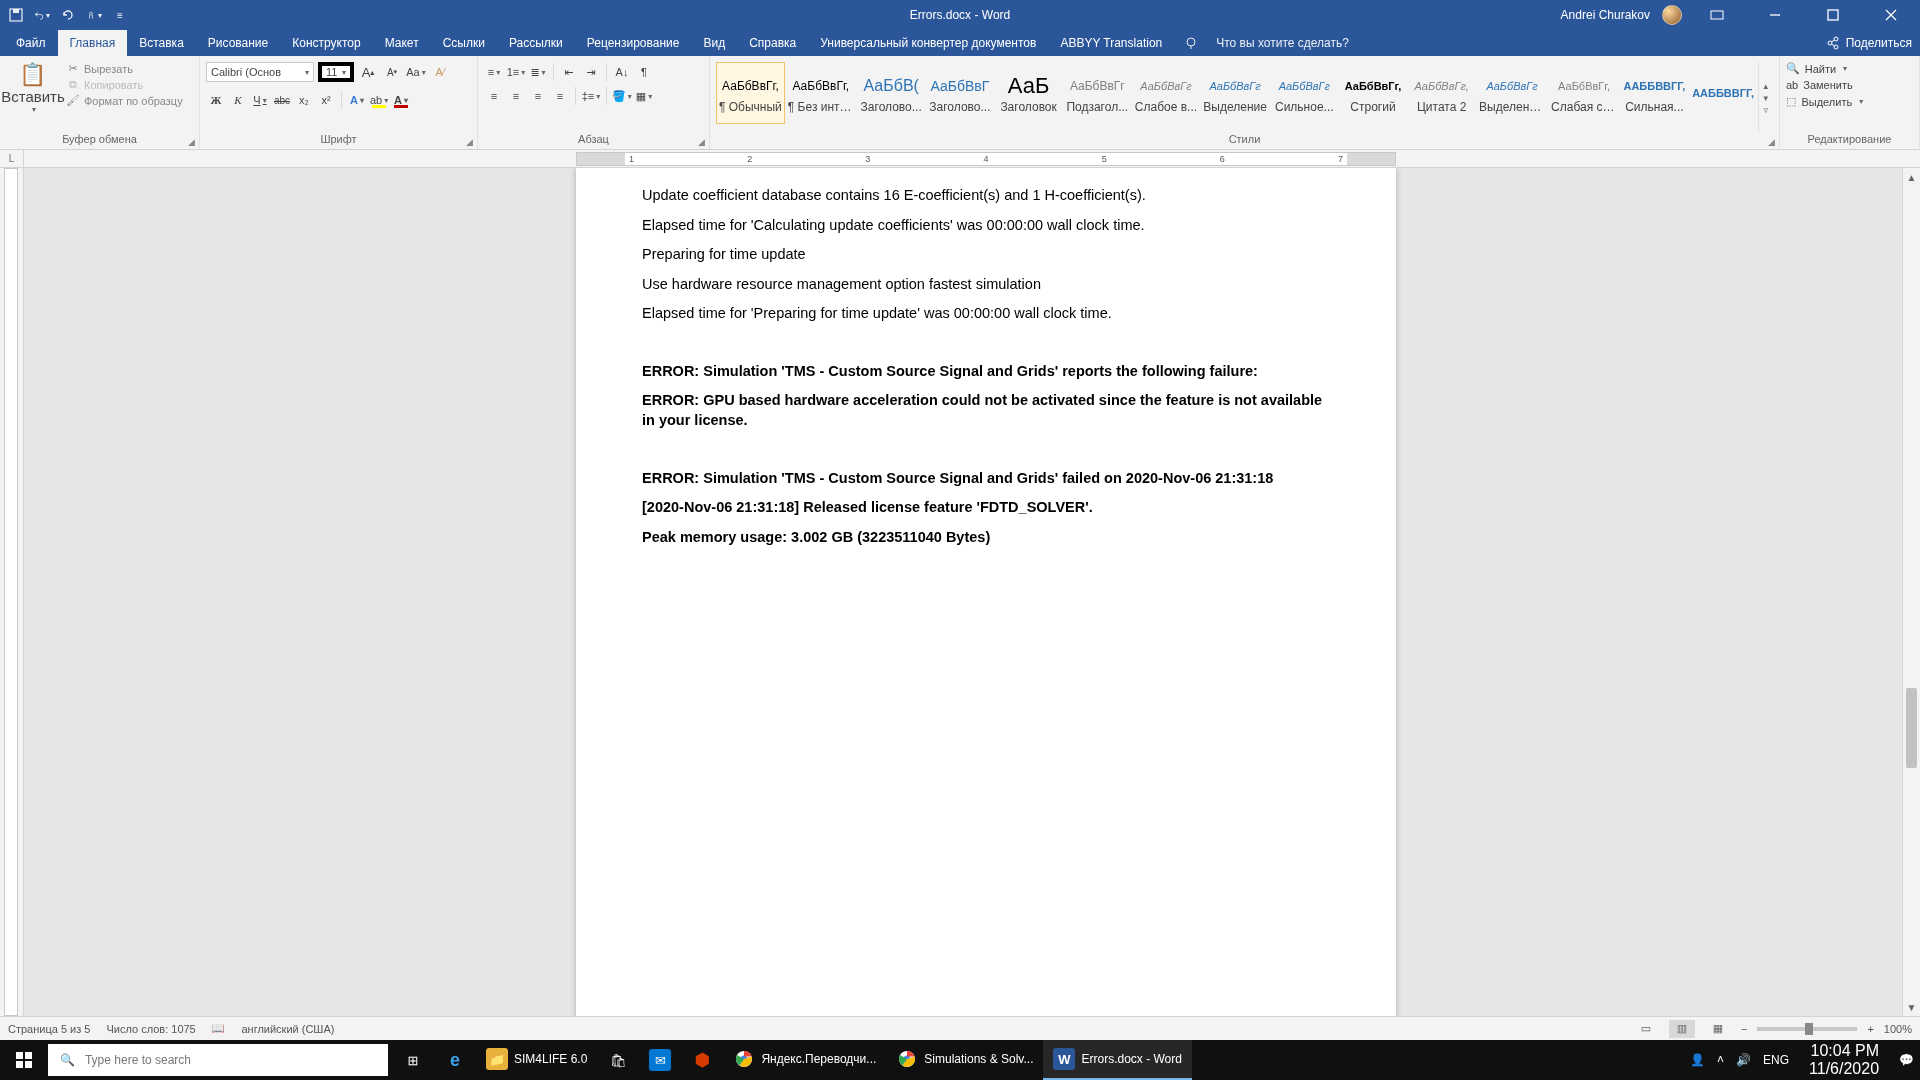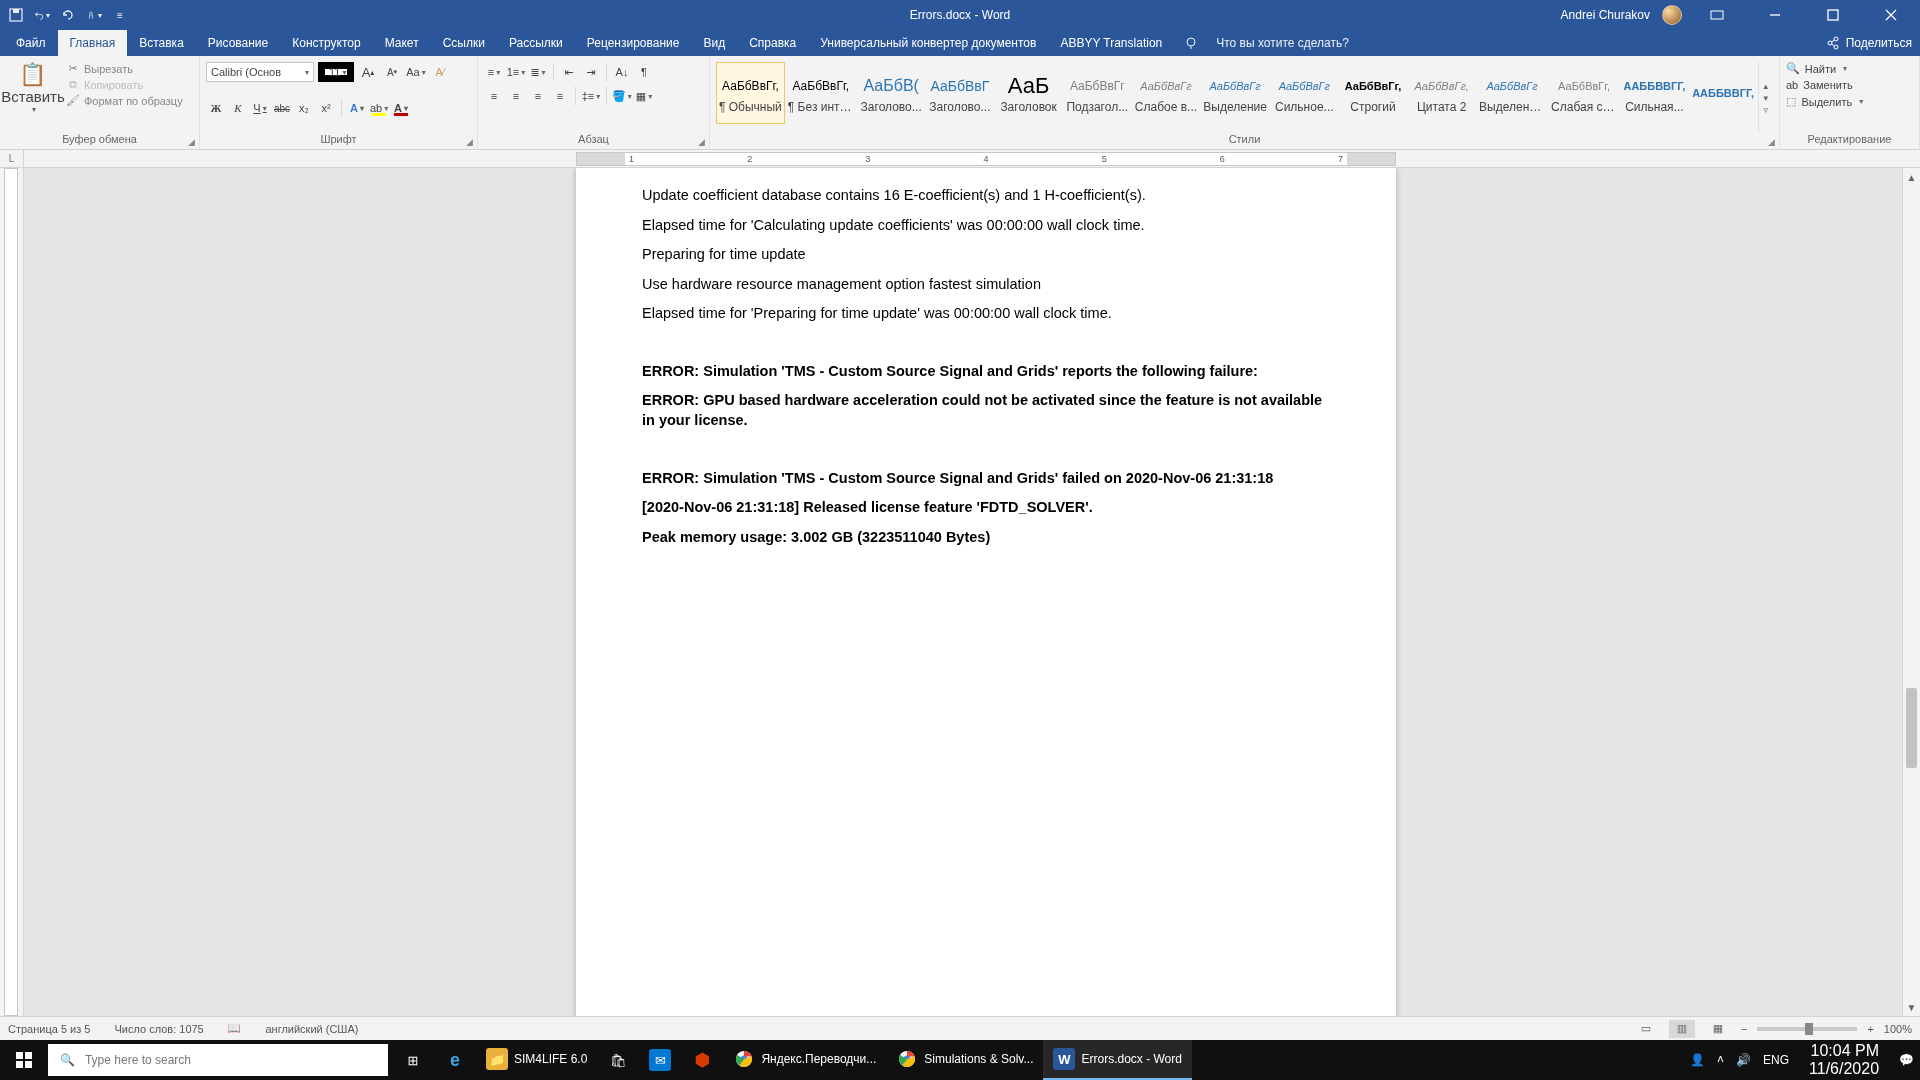--- a/index.html
+++ b/index.html
@@ -30,21 +30,21 @@
 .group-body { flex: 1; display: flex; align-items: flex-start; gap: 6px; padding-top: 2px; }
 
 .clip-paste { display: flex; flex-direction: column; align-items: center; width: 54px; }
 .clip-paste .icon { font-size: 22px; }
 .clip-right { display: flex; flex-direction: column; gap: 3px; font-size: 11px; color: #888; }
 .clip-right .row { display: flex; align-items: center; gap: 4px; }
 .clip-right .row .ic { width: 14px; text-align: center; }
 
 .font-top { display: flex; align-items: center; gap: 4px; }
 .font-name { width: 108px; height: 20px; border: 1px solid #c8c8c8; background: #fff; font-size: 11px; padding: 0 4px; display: flex; align-items: center; justify-content: space-between; }
-.font-size { width: 36px; height: 20px; border: 7px solid #000000; background: #fff; font-size: 11px; padding: 0 4px; display: flex; align-items: center; justify-content: space-between; }
+.font-size { width: 36px; height: 20px; border: 4px solid #000000; background: #fff; font-size: 11px; padding: 0 4px; display: flex; align-items: center; justify-content: space-between; }
 .btn-sm { width: 20px; height: 20px; display: inline-flex; align-items: center; justify-content: center; border: 1px solid transparent; }
 .font-bottom { display: flex; align-items: center; gap: 2px; margin-top: 4px; }
 .font-bottom .b { font-weight: bold; font-family: "Times New Roman", serif; }
 .font-bottom .i { font-style: italic; font-family: "Times New Roman", serif; }
 .font-bottom .u { text-decoration: underline; }
 .font-bottom .s { text-decoration: line-through; font-size: 10px; }
 .sep { width: 1px; height: 18px; background: #d8d8d8; margin: 0 3px; }
 .color-underline { position: relative; }
 .color-underline::after { content: ""; position: absolute; left: 2px; right: 2px; bottom: 1px; height: 3px; }
 .hl::after { background: #ffff00; }
@@ -80,21 +80,21 @@
 .page p { margin: 10px; }
 .page p.bold { font-weight: bold; }
 .page p.spacer { height: 18px; }
 .scrollbar-v { width: 18px; background: #f3f3f3; border-left: 1px solid #d4d4d4; position: relative; }
 .scrollbar-v .thumb { position: absolute; left: 3px; right: 3px; top: 520px; height: 80px; background: #c2c2c2; border-radius: 2px; }
 .scrollbar-v .arrow { position: absolute; left: 0; right: 0; height: 18px; display: flex; align-items: center; justify-content: center; color: #666; font-size: 10px; }
 .scrollbar-v .arrow.up { top: 0; }
 .scrollbar-v .arrow.dn { bottom: 0; }
 
 
-.status-bar { height: 24px; background: #f3f3f3; border-top: 1px solid #d4d4d4; display: flex; align-items: center; font-size: 11px; color: #555; padding: 0 8px; gap: 24px; }
+.status-bar { height: 24px; background: #f3f3f3; border-top: 1px solid #d4d4d4; display: flex; align-items: center; font-size: 11px; color: #555; padding: 0 8px; gap: 16px; }
 .status-right { margin-left: auto; display: flex; align-items: center; gap: 10px; }
 .view-btn { width: 26px; height: 18px; display: flex; align-items: center; justify-content: center; color: #666; }
 .view-btn.active { background: #d8d8d8; }
 .zoom-slider { width: 100px; height: 4px; background: #c8c8c8; position: relative; }
 .zoom-slider .knob { position: absolute; left: 48px; top: -4px; width: 8px; height: 12px; background: #888; }
 
 
 .taskbar { height: 40px; background: #101010; display: flex; align-items: center; color: #fff; font-size: 12px; }
 .start { width: 48px; height: 40px; display: flex; align-items: center; justify-content: center; }
 .win-logo { width: 16px; height: 16px; display: grid; grid-template-columns: 1fr 1fr; grid-template-rows: 1fr 1fr; gap: 2px; }
@@ -229,21 +229,21 @@
         <div class="row">
             <span class="ic">🖌</span>
             <span>Формат по образцу</span>
           </div>
       </div>
     </div>
     <div class="group-label"><span>Буфер обмена</span><span class="dlaunch">◢</span></div>
   </div>
 
   <div class="group" style="width:278px">
-    <div class="group-body" style="flex-direction:column;gap:12px">
+    <div class="group-body" style="flex-direction:column;gap:4px">
       <div class="font-top">
         <div class="font-name">
             <span>Calibri (Основ</span>
             <span class="caret">▾</span>
           </div>
         <div class="font-size">
             <span>11</span>
             <span class="caret">▾</span>
           </div>
         <span class="btn-sm" style="font-size:13px">A<sup style="font-size:8px">▴</sup></span>

